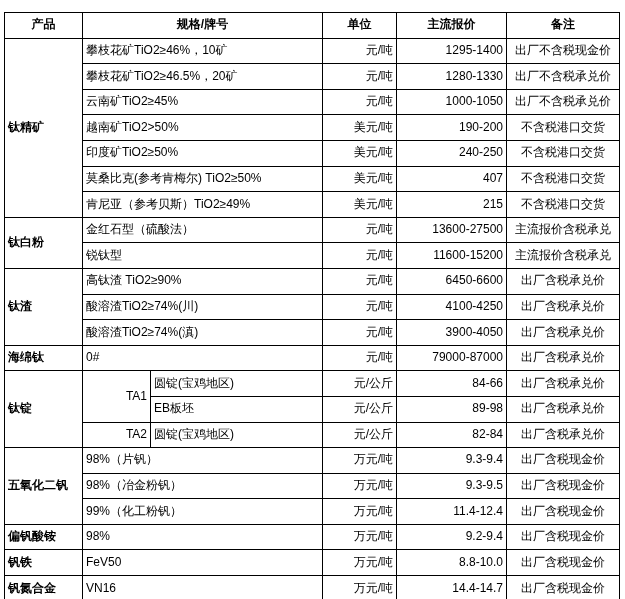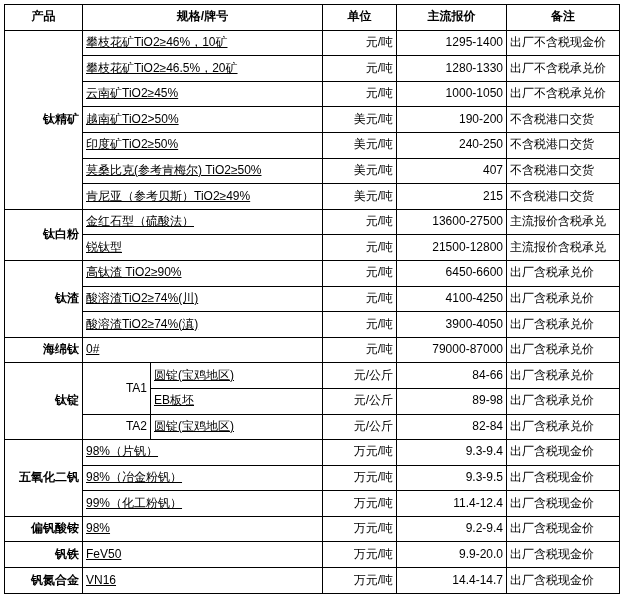--- a/index.html
+++ b/index.html
@@ -9,21 +9,21 @@
   }
   body {
     font-family: "Liberation Sans", "DejaVu Sans", sans-serif;
     font-size: 12px;
     color: #000000;
   }
   #sheet {
     width: 625px;
     height: 599px;
     box-sizing: border-box;
-    padding: 4px 6px 4px 4px;
+    padding: 12px 6px 4px 4px;
     background: #ffffff;
   }
   table.price-table {
     border-collapse: collapse;
     table-layout: fixed;
     width: 615px;
     height: 590px;
   }
   table.price-table td {
     border: 1px solid #000000;
@@ -37,35 +37,34 @@
   .hdr {
     text-align: center;
     font-weight: bold;
     font-size: 13px;
   }
   .ctr {
     text-align: right;
   }
   .lft {
     text-align: left;
-    text-decoration: underline;
   }
   .cat {
-    text-align: right;
+    text-align: left;
     font-weight: bold;
   }
   .unit {
     text-align: right;
   }
   .price {
     text-align: right;
     padding-left: 4px;
   }
   .note {
-    text-align: left;
+    text-align: center;
   }
   col.c-prod  { width: 78px; }
   col.c-spec1 { width: 68px; }
   col.c-spec2 { width: 172px; }
   col.c-unit  { width: 74px; }
   col.c-price { width: 110px; }
   col.c-note  { width: 113px; }
 </style>
 </head>
 <body>
@@ -134,21 +133,21 @@
         <tr>
           <td class="cat" rowspan="2">钛白粉</td>
           <td class="lft" colspan="2">金红石型（硫酸法）</td>
           <td class="unit">元/吨</td>
           <td class="price">13600-27500</td>
           <td class="note">主流报价含税承兑</td>
         </tr>
         <tr>
           <td class="lft" colspan="2">锐钛型</td>
           <td class="unit">元/吨</td>
-          <td class="price">21500-12800</td>
+          <td class="price">11600-15200</td>
           <td class="note">主流报价含税承兑</td>
         </tr>
         <tr>
           <td class="cat" rowspan="3">钛渣</td>
           <td class="lft" colspan="2">高钛渣 TiO2≥90%</td>
           <td class="unit">元/吨</td>
           <td class="price">6450-6600</td>
           <td class="note">出厂含税承兑价</td>
         </tr>
         <tr>
@@ -214,21 +213,21 @@
           <td class="cat" rowspan="1">偏钒酸铵</td>
           <td class="lft" colspan="2">98%</td>
           <td class="unit">万元/吨</td>
           <td class="price">9.2-9.4</td>
           <td class="note">出厂含税现金价</td>
         </tr>
         <tr>
           <td class="cat" rowspan="1">钒铁</td>
           <td class="lft" colspan="2">FeV50</td>
           <td class="unit">万元/吨</td>
-          <td class="price">9.9-20.0</td>
+          <td class="price">8.8-10.0</td>
           <td class="note">出厂含税现金价</td>
         </tr>
         <tr>
           <td class="cat" rowspan="1">钒氮合金</td>
           <td class="lft" colspan="2">VN16</td>
           <td class="unit">万元/吨</td>
           <td class="price">14.4-14.7</td>
           <td class="note">出厂含税现金价</td>
         </tr>
       </tbody>

